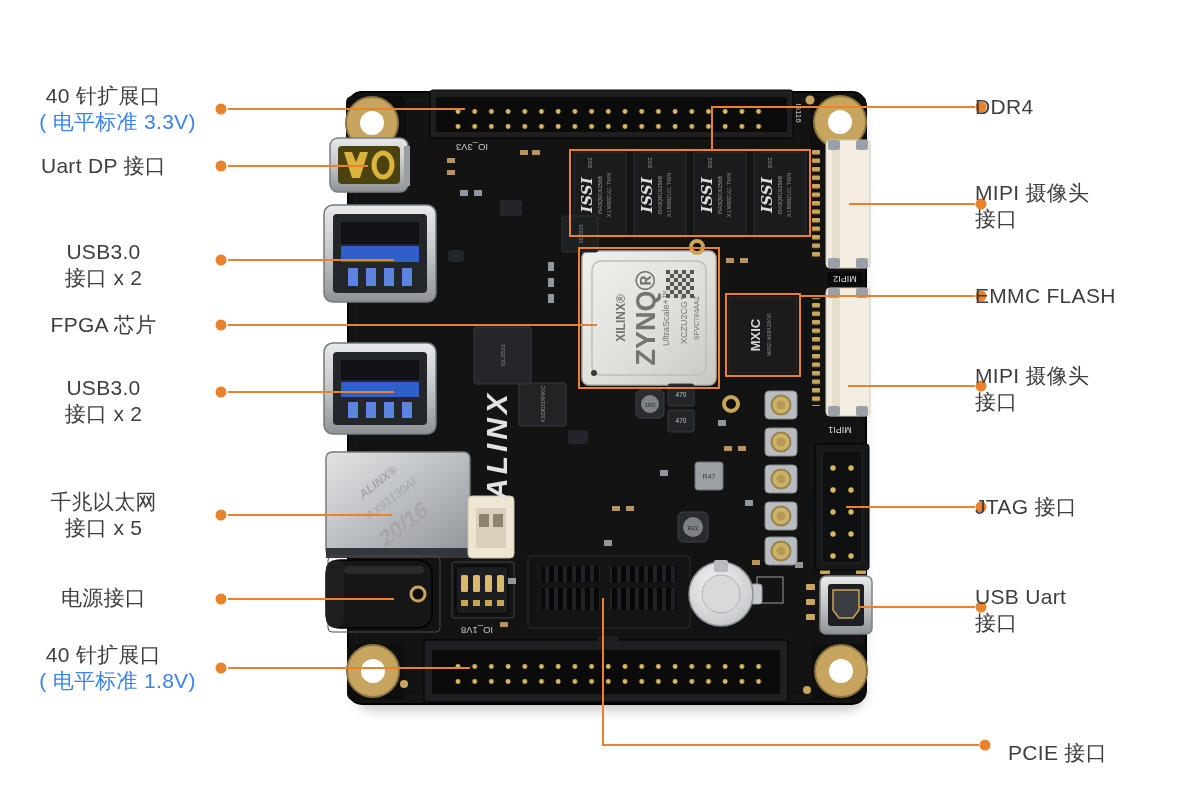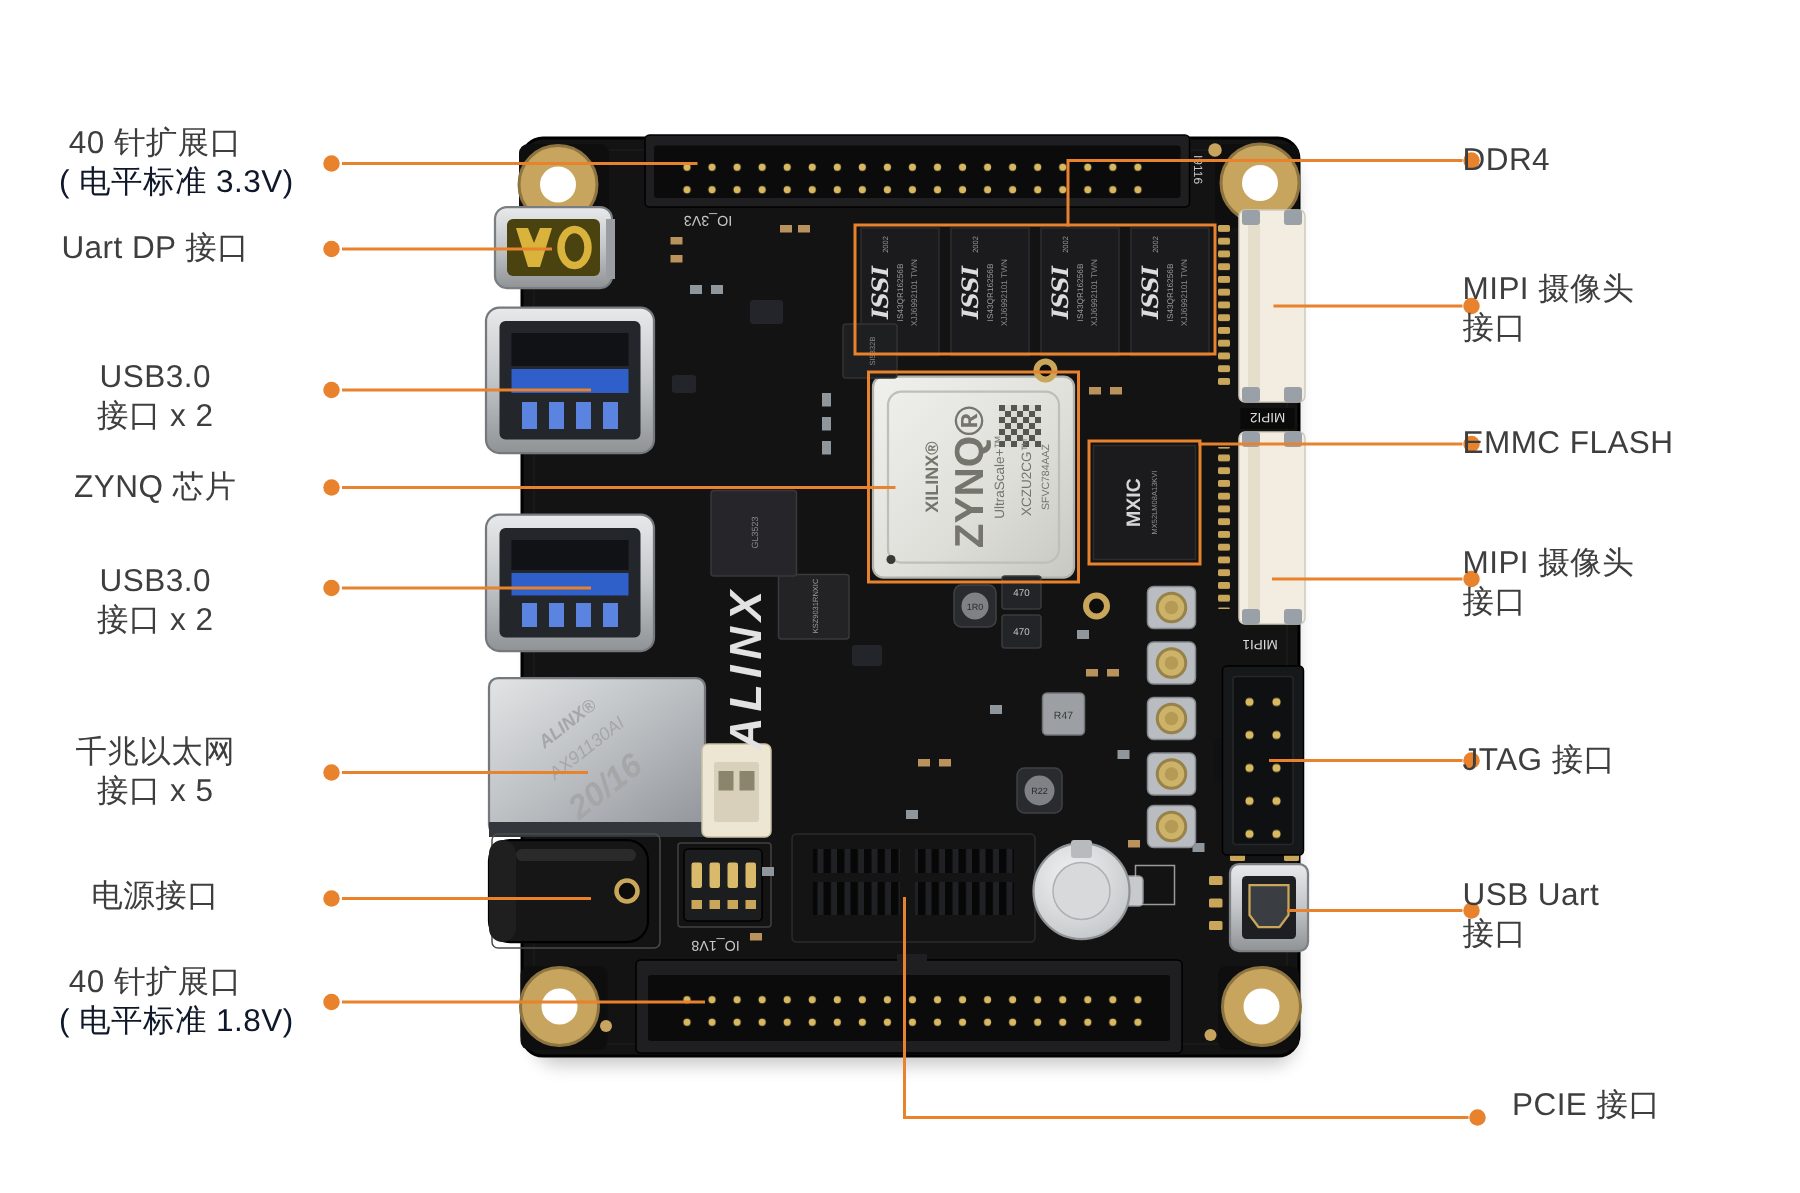--- a/index.html
+++ b/index.html
@@ -5,21 +5,21 @@
   * { box-sizing: border-box; }
   html,body { margin:0; padding:0; background:#ffffff; }
   .stage {
     position: relative; width: 1200px; height: 795px; background:#ffffff;
     font-family: "Liberation Sans", "DejaVu Sans", sans-serif; overflow: hidden;
   }
   .stage svg { position:absolute; left:0; top:0; }
   .callout { position:absolute; font-size:21px; line-height:26px; color:#3E3E3E; letter-spacing:.3px; }
   .callout.left  { left:0; width:207px; text-align:center; }
   .callout.right { left:975px; text-align:left; }
-  .callout .accent { color:#0f172a;margin-left:28px; }
+  .callout .accent { color:#3b82f6;margin-left:28px; }
   .svg-sans { font-family:"Liberation Sans","DejaVu Sans",sans-serif; }
   .svg-serif { font-family:"DejaVu Serif","Liberation Serif",serif; }
 </style>
 </head>
 <body>
 
 <div class="stage">
 
 <svg width="1200" height="795" viewBox="0 0 1200 795">
   <defs>
@@ -460,21 +460,21 @@
   <div class="accent">( 电平标准 3.3V)</div>
 </div>
 <div class="callout left" style="top:153px">
   <div>Uart DP 接口</div>
 </div>
 <div class="callout left" style="top:239px">
   <div>USB3.0</div>
   <div>接口 x 2</div>
 </div>
 <div class="callout left" style="top:312px">
-  <div>ZYNQ 芯片</div>
+  <div>FPGA 芯片</div>
 </div>
 <div class="callout left" style="top:375px">
   <div>USB3.0</div>
   <div>接口 x 2</div>
 </div>
 <div class="callout left" style="top:489px">
   <div>千兆以太网</div>
   <div>接口 x 5</div>
 </div>
 <div class="callout left" style="top:585px">
@@ -499,17 +499,17 @@
   <div>MIPI 摄像头</div>
   <div>接口</div>
 </div>
 <div class="callout right" style="top:494px">
   <div>JTAG 接口</div>
 </div>
 <div class="callout right" style="top:584px">
   <div>USB Uart</div>
   <div>接口</div>
 </div>
-<div class="callout right" style="top:724px; left:1008px">
+<div class="callout right" style="top:740px; left:1008px">
   <div>PCIE 接口</div>
 </div>
 
 </div>
 
 </body></html>

